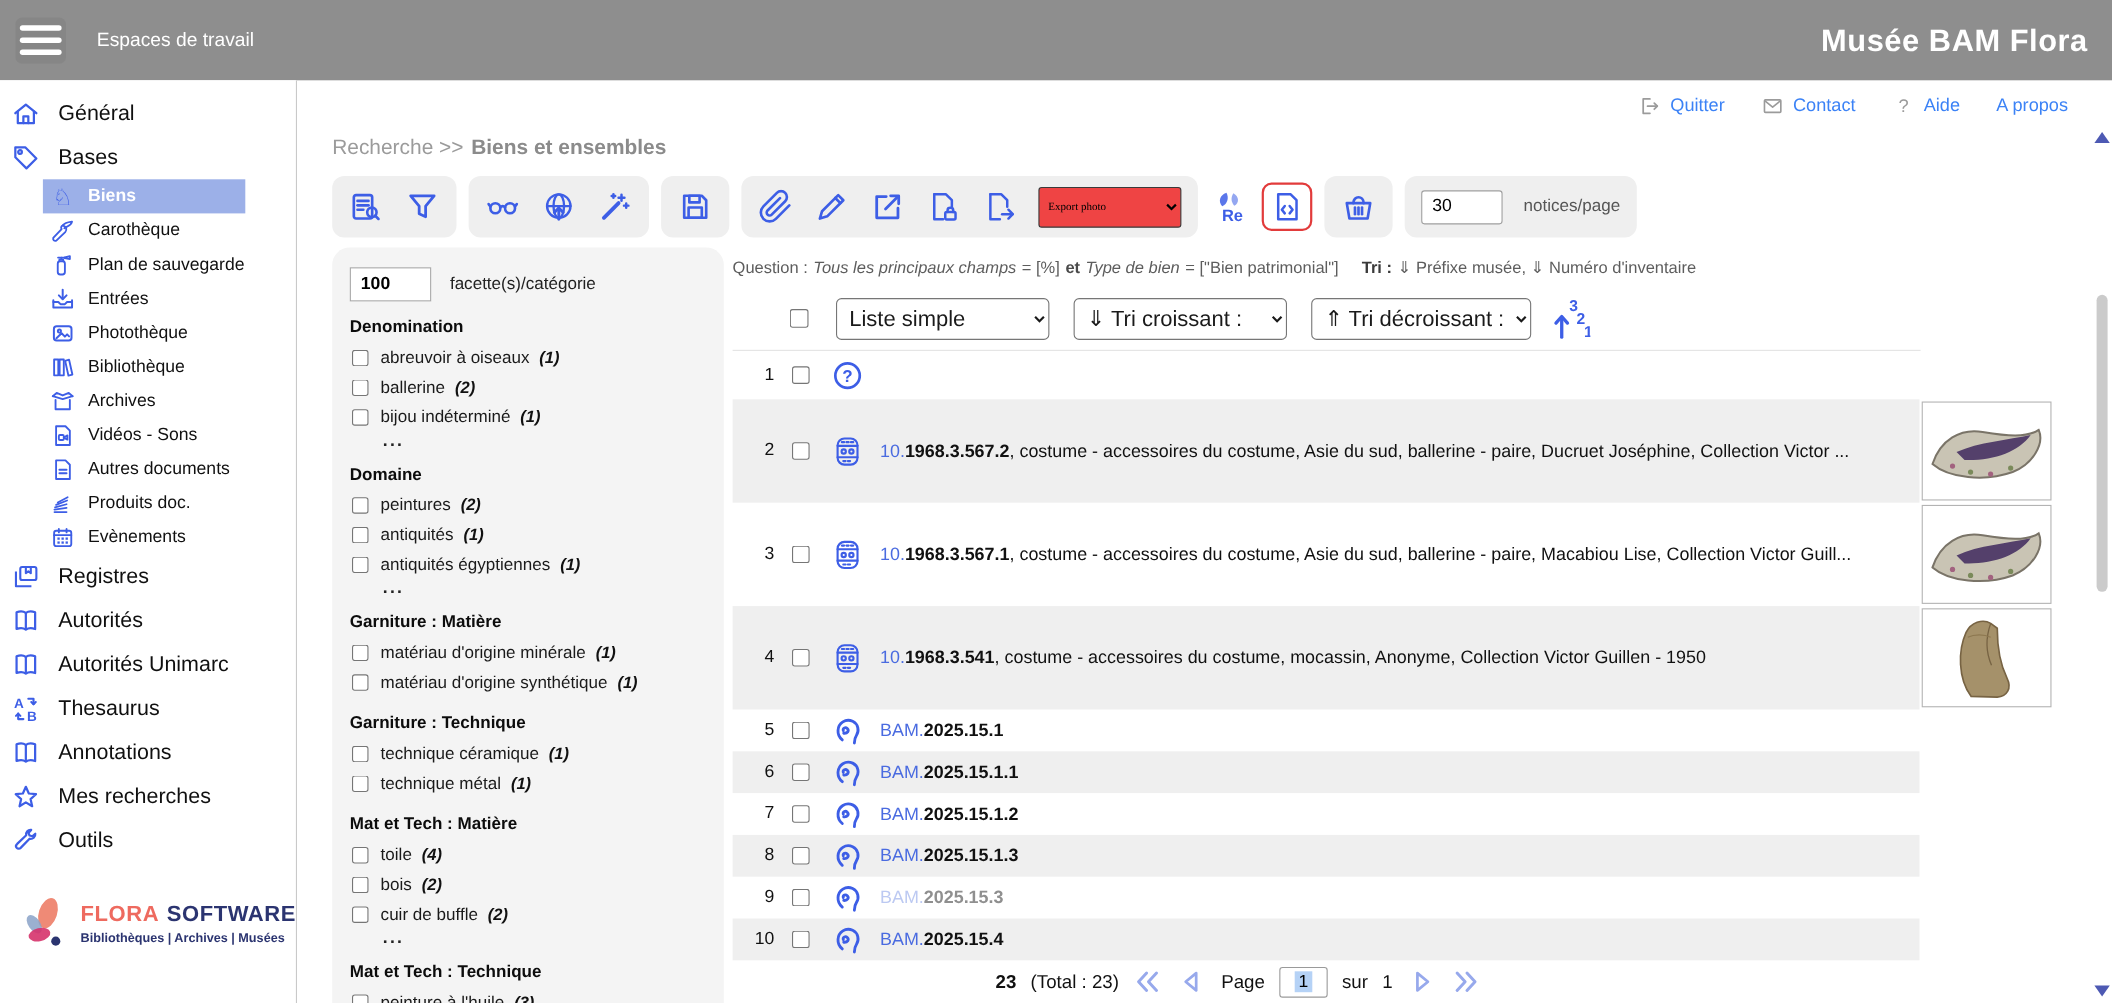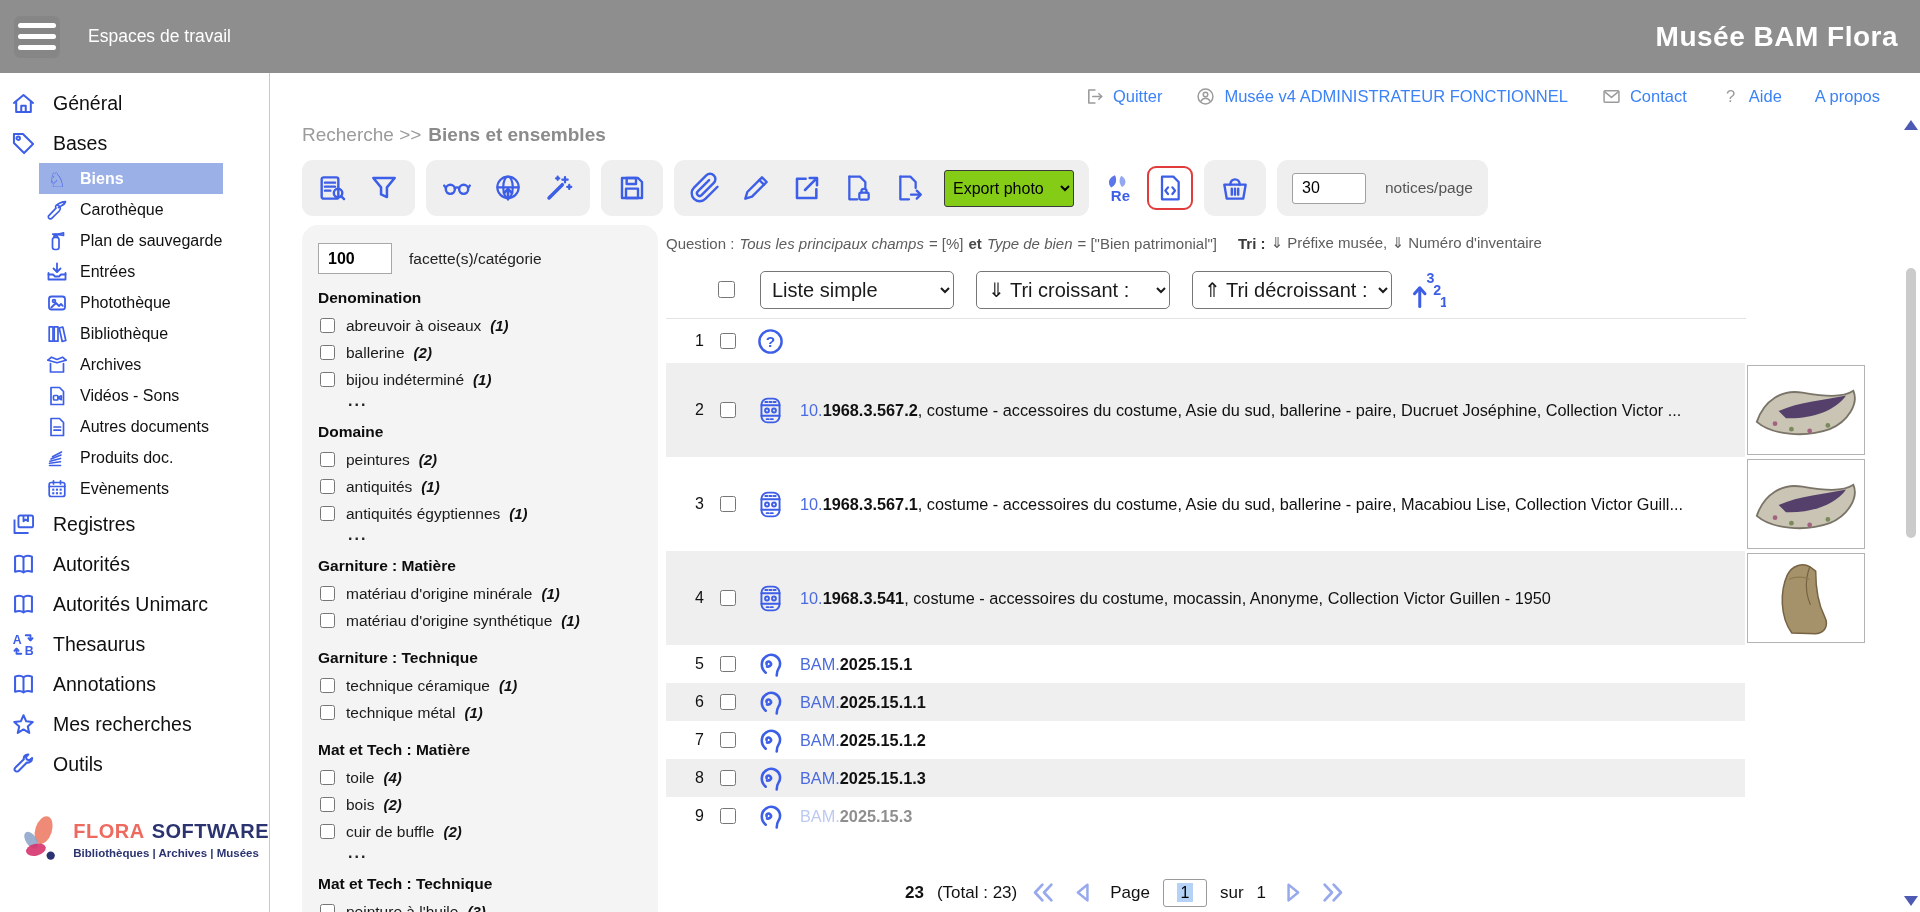--- a/index.html
+++ b/index.html
@@ -42,21 +42,21 @@
   .toplink .tl-ic { width:21px; height:21px; color:#9b9b9b; flex:none; }
 
   
   .breadcrumb { position:absolute; top:124px; left:302px; font-size:19px; color:#9b9b9b; }
   .breadcrumb b { color:#8b8b8b; margin-left:7px; }
 
   
   .toolbar { position:absolute; top:160px; left:302px; height:56px; display:flex; align-items:center; gap:11px; }
   .pill { background:#efefef; border-radius:11px; height:56px; display:flex; align-items:center; gap:19px; padding:0 15px; }
   .tbtn { width:32px; height:32px; color:#3d5ee6; cursor:pointer; flex:none; }
-  .export-select { height:37px; font-size:16px; border:1.5px solid #3a3a3a; border-radius:3px; background:#84cc16; padding:0 4px; min-width:130px; color:#000; }
+  .export-select { height:37px; font-size:10px; border:1.5px solid #3a3a3a; border-radius:3px; background:#ef4444; padding:0 4px; min-width:130px; color:#000;font-family:Liberation Serif, serif; }
   .redbox { border:2.5px solid #e23b3b; border-radius:9px; padding:4px 5px; display:flex; align-items:center; }
   .npp-input { width:74px; height:31px; border:1px solid #a0a0a0; border-radius:3px; font-size:16px; padding:0 9px; background:#fff; }
   .npp-label { font-size:15.5px; color:#555; }
 
   
   .facets { position:absolute; top:225px; left:302px; width:356px; bottom:0; background:#f4f4f4; border-radius:16px 16px 0 0; padding:18px 16px 0 16px; overflow:hidden; }
   .f-countrow { display:flex; align-items:center; }
   .f-count-input { width:74px; height:31px; border:1px solid #a8a8a8; border-radius:0; font-size:16px; padding:6px 9px; background:#fff;font-weight:bold; }
   .f-count-label { margin-left:17px; font-size:15.5px; color:#222; }
   .f-group { margin-top:15px; }
@@ -654,28 +654,20 @@
       <span class="tl-ic">
           <svg class="ic">
             <use href="#icon-exit"></use>
           </svg>
         </span>
       <span>Quitter</span>
     </span>
     <span class="toplink">
       <span class="tl-ic">
           <svg class="ic">
-            <use href="#icon-person-circle"></use>
-          </svg>
-        </span>
-      <span>Musée v4 ADMINISTRATEUR FONCTIONNEL</span>
-    </span>
-    <span class="toplink">
-      <span class="tl-ic">
-          <svg class="ic">
             <use href="#icon-envelope"></use>
           </svg>
         </span>
       <span>Contact</span>
     </span>
     <span class="toplink">
       <span class="tl-ic">
           <svg class="ic">
             <use href="#icon-help"></use>
           </svg>
@@ -1045,20 +1037,31 @@
         <input class="rcheck" type="checkbox" style="">
         <span class="ricon">
           <svg class="ic">
             <use href="#icon-helmet"></use>
           </svg>
         </span>
         <span class="rtext"><a class="rprefix">BAM.</a><span class="rbold">2025.15.3</span><span></span></span>
 
       </div>
 
+      <div class="rrow shaded">
+        <span class="rnum">10</span>
+        <input class="rcheck" type="checkbox" style="">
+        <span class="ricon">
+          <svg class="ic">
+            <use href="#icon-helmet"></use>
+          </svg>
+        </span>
+        <span class="rtext"><a class="rprefix">BAM.</a><span class="rbold">2025.15.4</span><span></span></span>
+
+      </div>
 
   </div>
 
   <div class="pagerow">
     <span class="pg-count">23</span>
     <span>(Total : 23)</span>
     <span class="pg-ic">
         <svg class="ic">
           <use href="#icon-chev2-left"></use>
         </svg>

